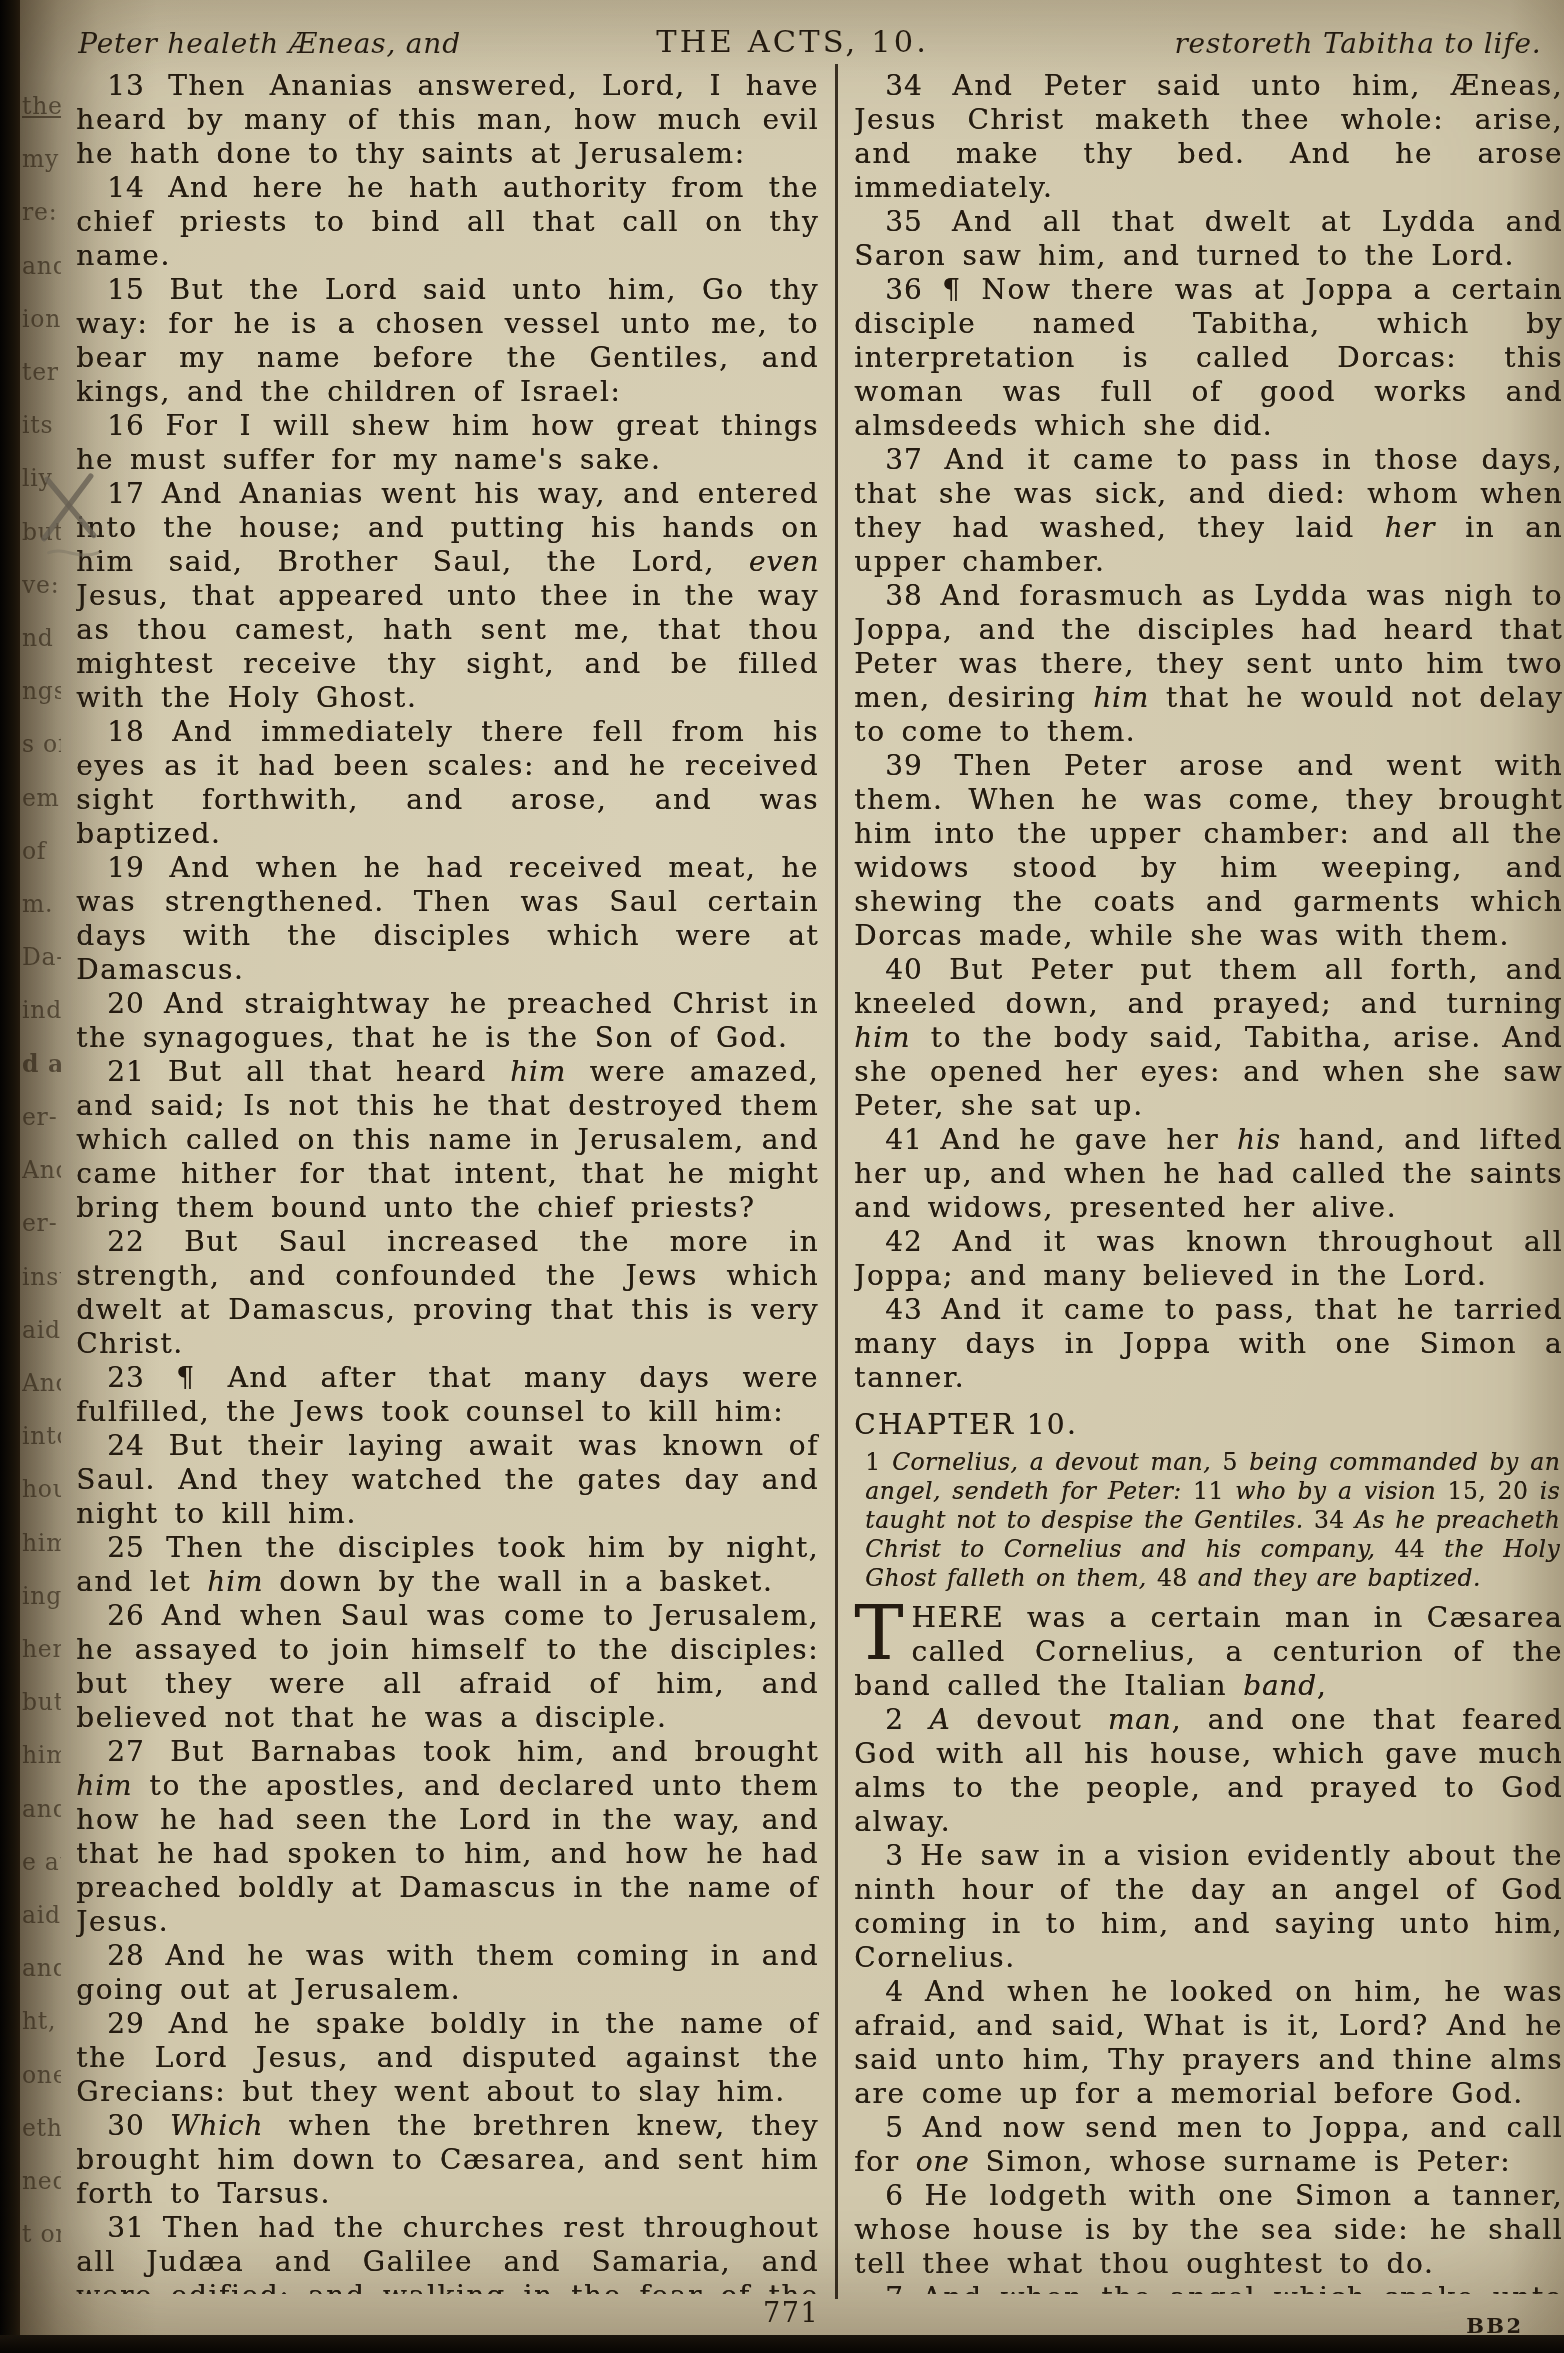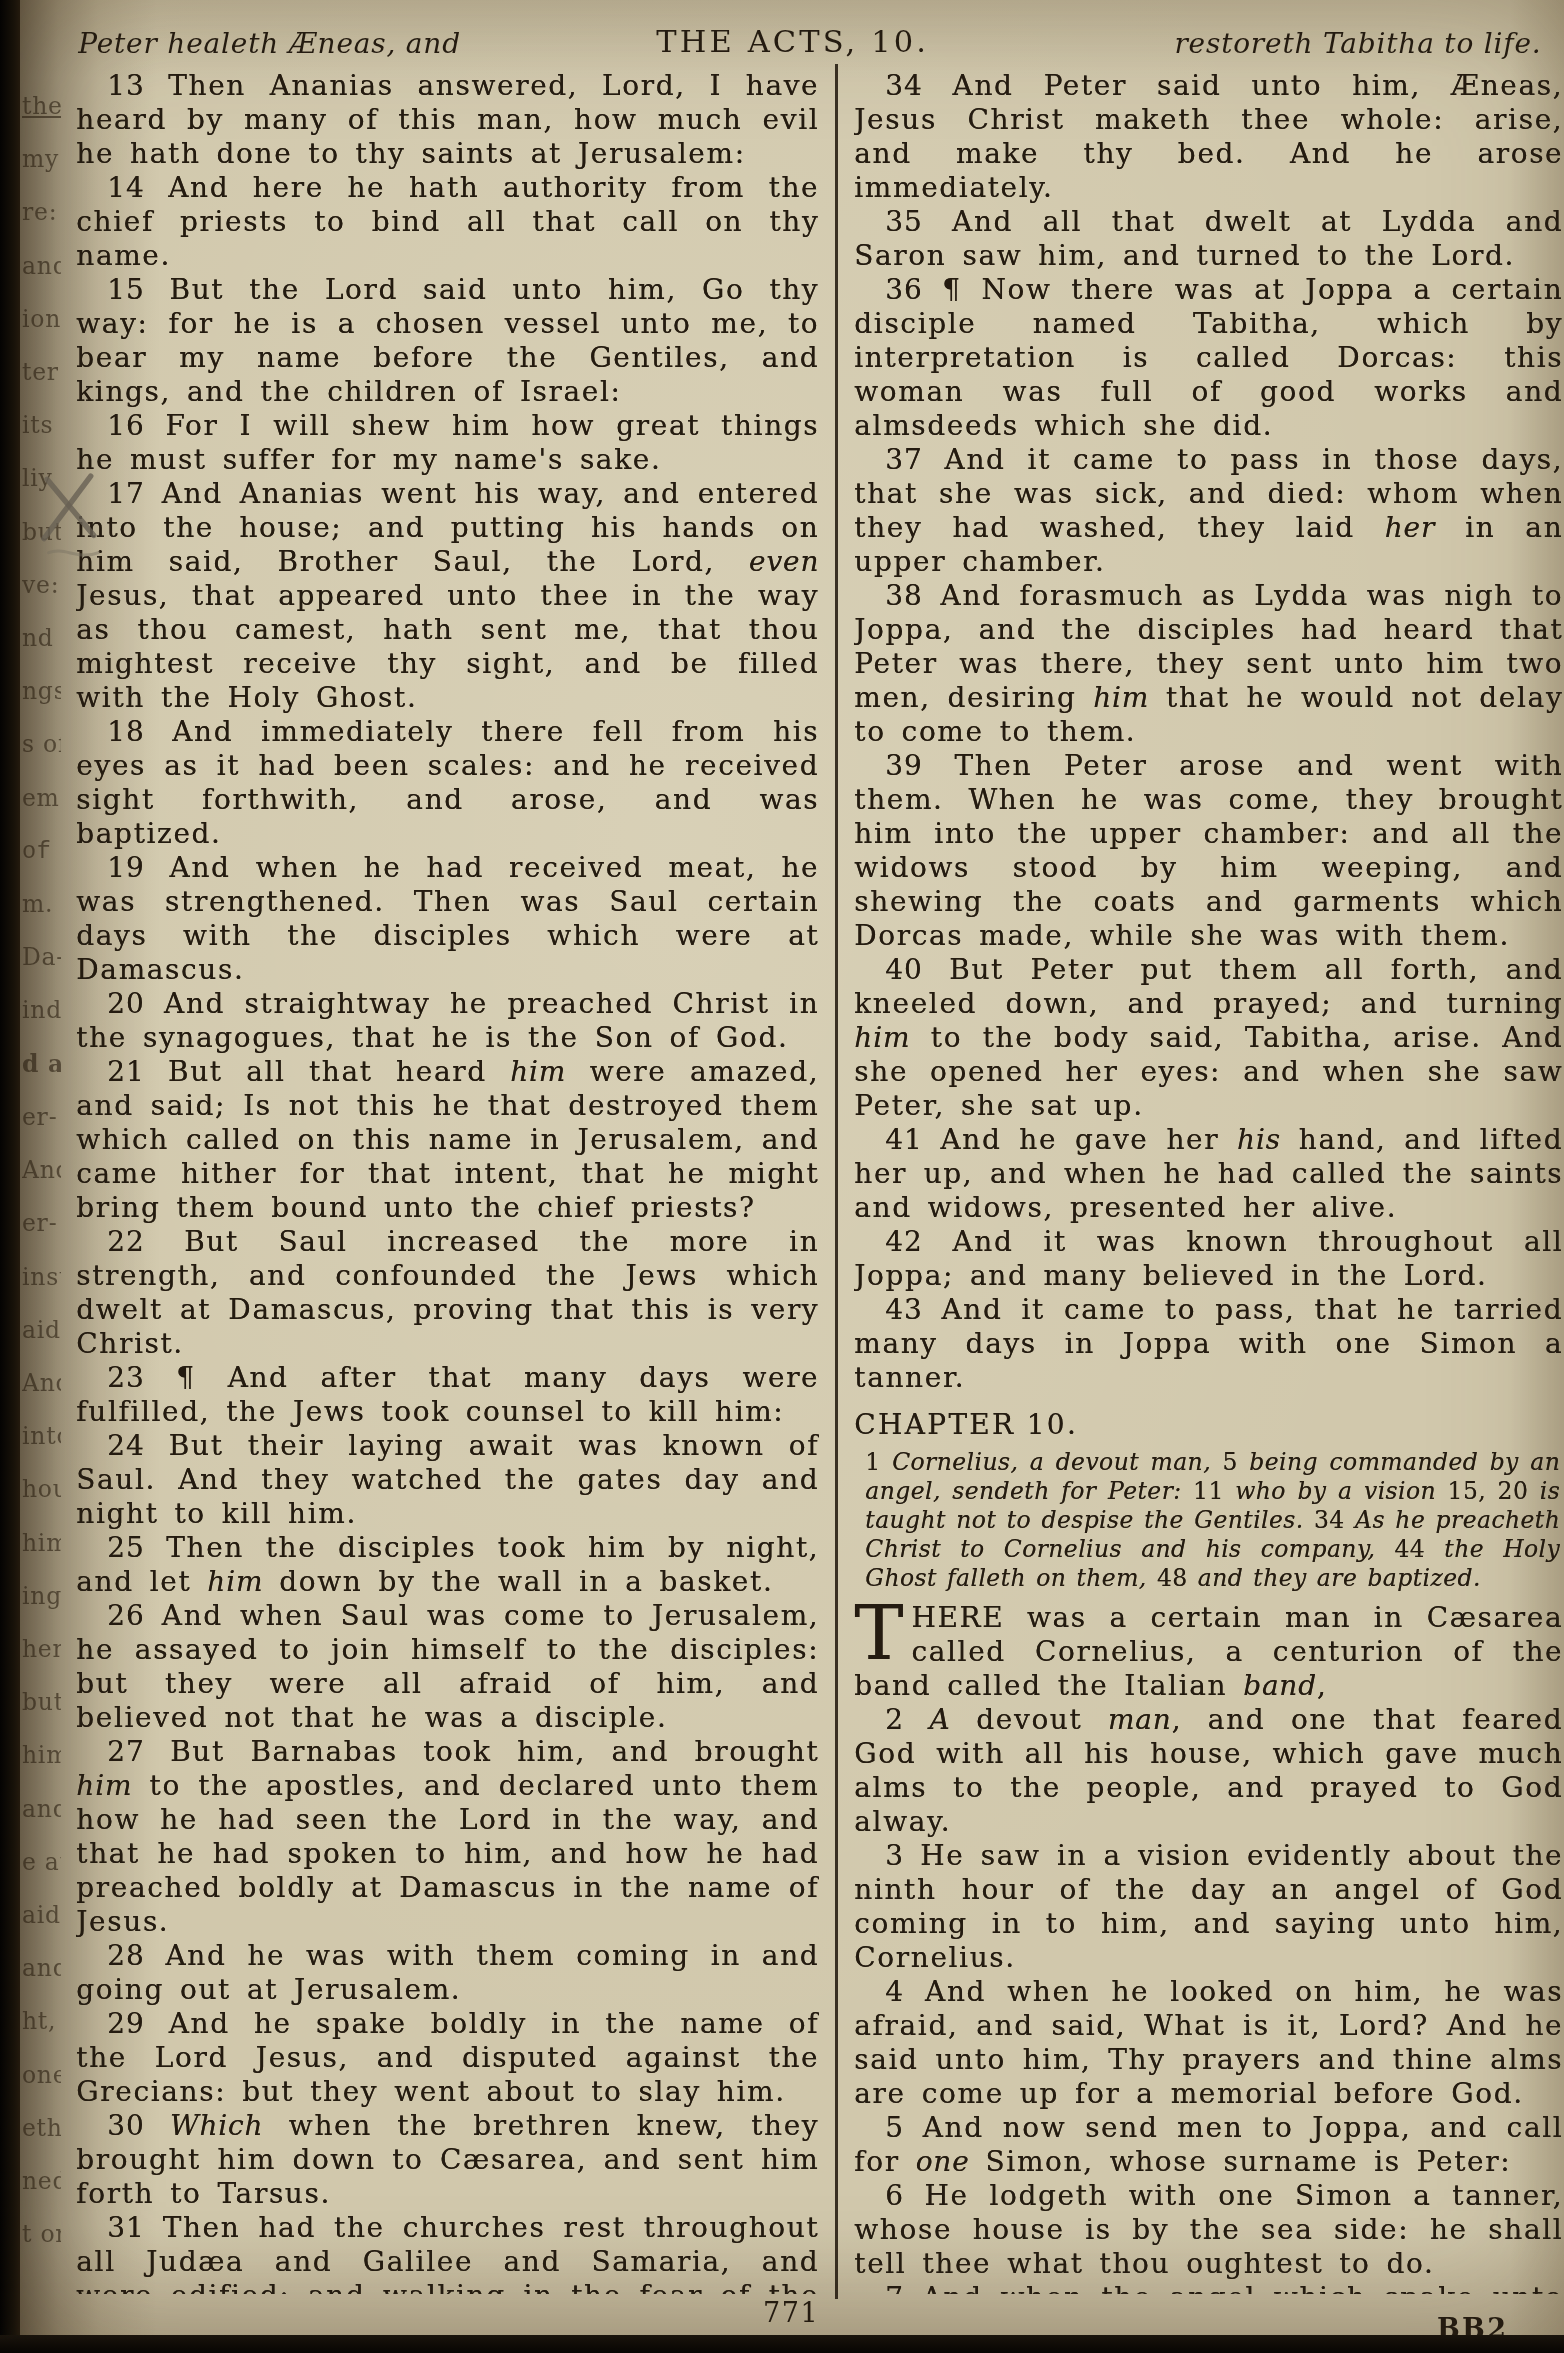--- a/index.html
+++ b/index.html
@@ -76,22 +76,22 @@
     float:left;font-size:74px;line-height:59px;
     padding:3.1px 7.8px 0 0;letter-spacing:0;
   }
   
   .page-number{
     position:absolute;left:56px;width:743px;top:2297px;
     text-align:right;font-size:27px;letter-spacing:1.6px;
   }
   .signature{
     position:absolute;left:834px;width:709px;top:2313px;
-    text-align:right;font-size:27px;font-weight:bold;letter-spacing:2.3px;
-    box-sizing:border-box;padding-right:55px;
+    text-align:right;font-size:21px;font-weight:bold;letter-spacing:2.3px;
+    box-sizing:border-box;padding-right:40px;
   }
   
   .gutter{position:absolute;left:0;top:0;width:41px;height:100%;overflow:hidden;}
   .gut-frag{
     position:absolute;left:1.6px;width:39px;overflow:hidden;
     font-size:23.5px;line-height:25px;color:rgba(44,32,18,0.62);
     white-space:nowrap;letter-spacing:0.8px;
   }
   
   .pencil-mark{position:absolute;left:12.5px;top:468px;}
@@ -113,21 +113,21 @@
         <span class="gut-frag" style="top: 307px;">ion</span>
         <span class="gut-frag" style="top: 360px;">ter</span>
         <span class="gut-frag" style="top: 413px;">its</span>
         <span class="gut-frag" style="top: 466px;">liy</span>
         <span class="gut-frag" style="top: 520px;">but</span>
         <span class="gut-frag" style="top: 573px;">ve:</span>
         <span class="gut-frag" style="top: 626px;">nd</span>
         <span class="gut-frag" style="top: 679px;">ngs</span>
         <span class="gut-frag" style="top: 732px;">s of</span>
         <span class="gut-frag" style="top: 786px;">em</span>
-        <span class="gut-frag" style="top: 839px; font-family: Liberation Mono, monospace;">of</span>
+        <span class="gut-frag" style="top: 839px;">of</span>
         <span class="gut-frag" style="top: 892px;">m.</span>
         <span class="gut-frag" style="top: 945px;">Da-</span>
         <span class="gut-frag" style="top: 998px;">ind</span>
         <span class="gut-frag" style="top: 1052px; font-weight: bold;">d a</span>
         <span class="gut-frag" style="top: 1105px;">er-</span>
         <span class="gut-frag" style="top: 1158px;">And</span>
         <span class="gut-frag" style="top: 1211px;">er-</span>
         <span class="gut-frag" style="top: 1265px;">inst</span>
         <span class="gut-frag" style="top: 1318px;">aid,</span>
         <span class="gut-frag" style="top: 1371px;">And</span>

